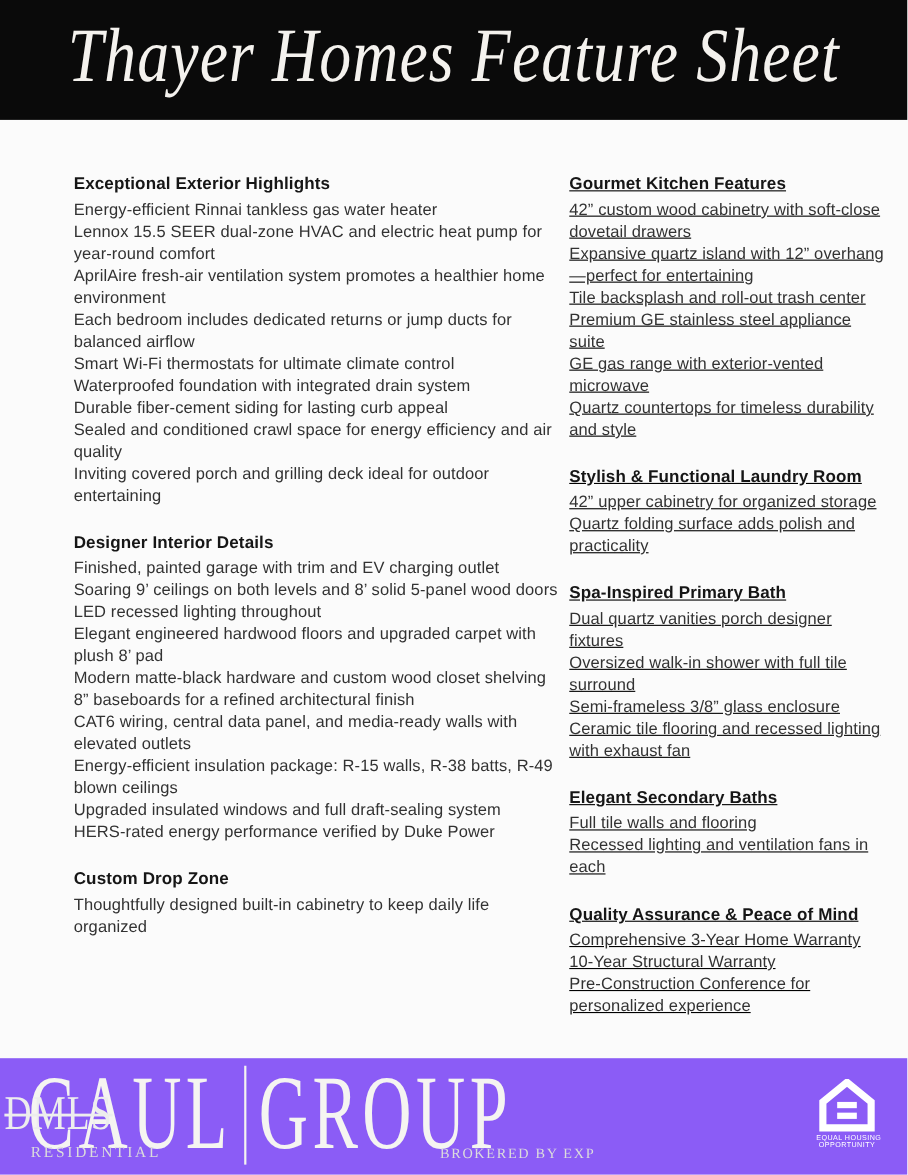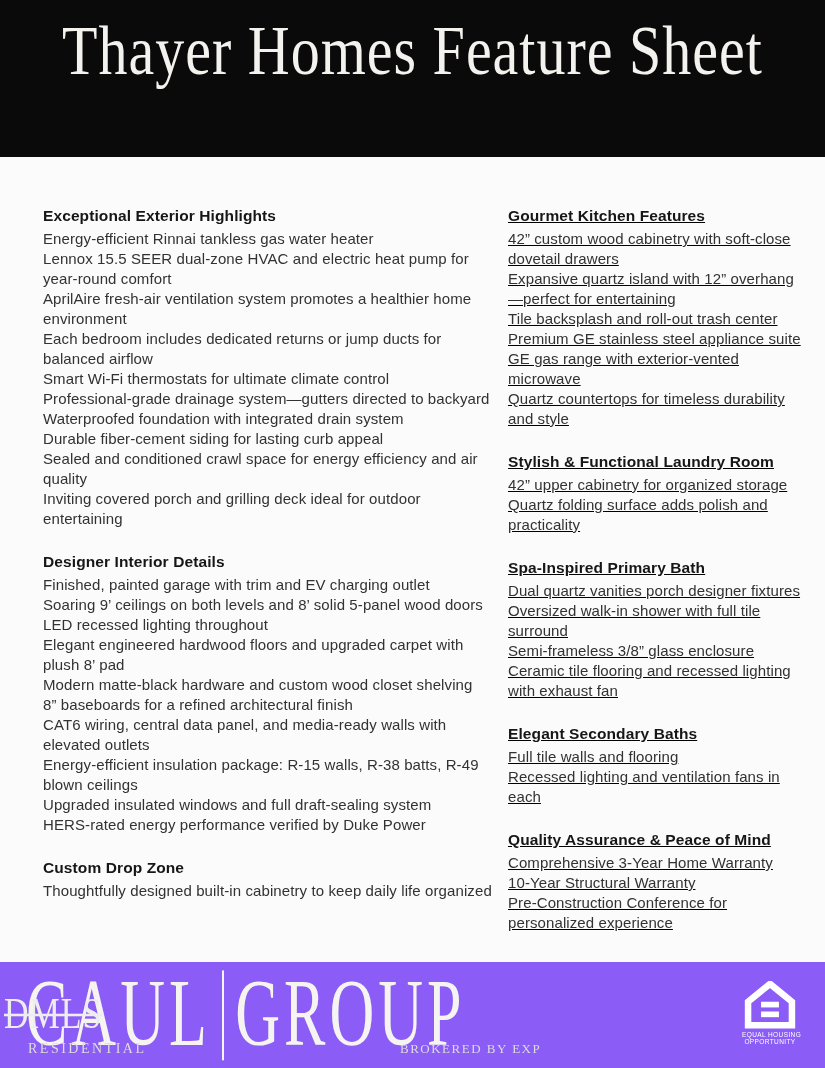--- a/index.html
+++ b/index.html
@@ -8,44 +8,46 @@
     height: 1068px;
     background: #fbfbfb;
     font-family: "Liberation Sans", sans-serif;
     position: relative;
     overflow: hidden;
   }
 
   
   .header {
     width: 825px;
-    height: 157px;
+    height: 109px;
     background: #0a0a0a;
     display: flex;
     justify-content: center;
     align-items: flex-start;
+    font-style: italic;
   }
   .page-title {
     margin-top: 10px;
     font-family: "Liberation Serif", serif;
     font-weight: 400;
     font-size: 58px;
     letter-spacing: 1px;
     color: #f4f2ee;
     white-space: nowrap;
     transform: scaleY(1.2);
     transform-origin: center top;
   }
 
   
   .columns {
     display: flex;
     padding: 49px 18px 0 43px;
     gap: 10px;
     box-sizing: border-box;
+    margin-left: 24px;
   }
   .col { display: block; }
   .col-left  { width: 455px; }
   .col-right { width: 299px; text-decoration: underline; }
 
   .feature-section { margin: 0 0 23px 0; }
   .sec-title {
     font-size: 15.5px;
     font-weight: 700;
     color: #161616;
@@ -148,21 +150,20 @@
 
 <div class="columns">
   <div class="col col-left">
       <section class="feature-section">
         <h2 class="sec-title">Exceptional Exterior Highlights</h2>
         <p class="feature-item">Energy-efficient Rinnai tankless gas water heater</p>
         <p class="feature-item">Lennox 15.5 SEER dual-zone HVAC and electric heat pump for year-round comfort</p>
         <p class="feature-item">AprilAire fresh-air ventilation system promotes a healthier home environment</p>
         <p class="feature-item">Each bedroom includes dedicated returns or jump ducts for balanced airflow</p>
         <p class="feature-item">Smart Wi-Fi thermostats for ultimate climate control</p>
-        <p class="feature-item">Professional-grade drainage system—gutters directed to backyard</p>
         <p class="feature-item">Waterproofed foundation with integrated drain system</p>
         <p class="feature-item">Durable fiber-cement siding for lasting curb appeal</p>
         <p class="feature-item">Sealed and conditioned crawl space for energy efficiency and air quality</p>
         <p class="feature-item">Inviting covered porch and grilling deck ideal for outdoor entertaining</p>
       </section>
       <section class="feature-section">
         <h2 class="sec-title">Designer Interior Details</h2>
         <p class="feature-item">Finished, painted garage with trim and EV charging outlet</p>
         <p class="feature-item">Soaring 9’ ceilings on both levels and 8’ solid 5-panel wood doors</p>
         <p class="feature-item">LED recessed lighting throughout</p>

